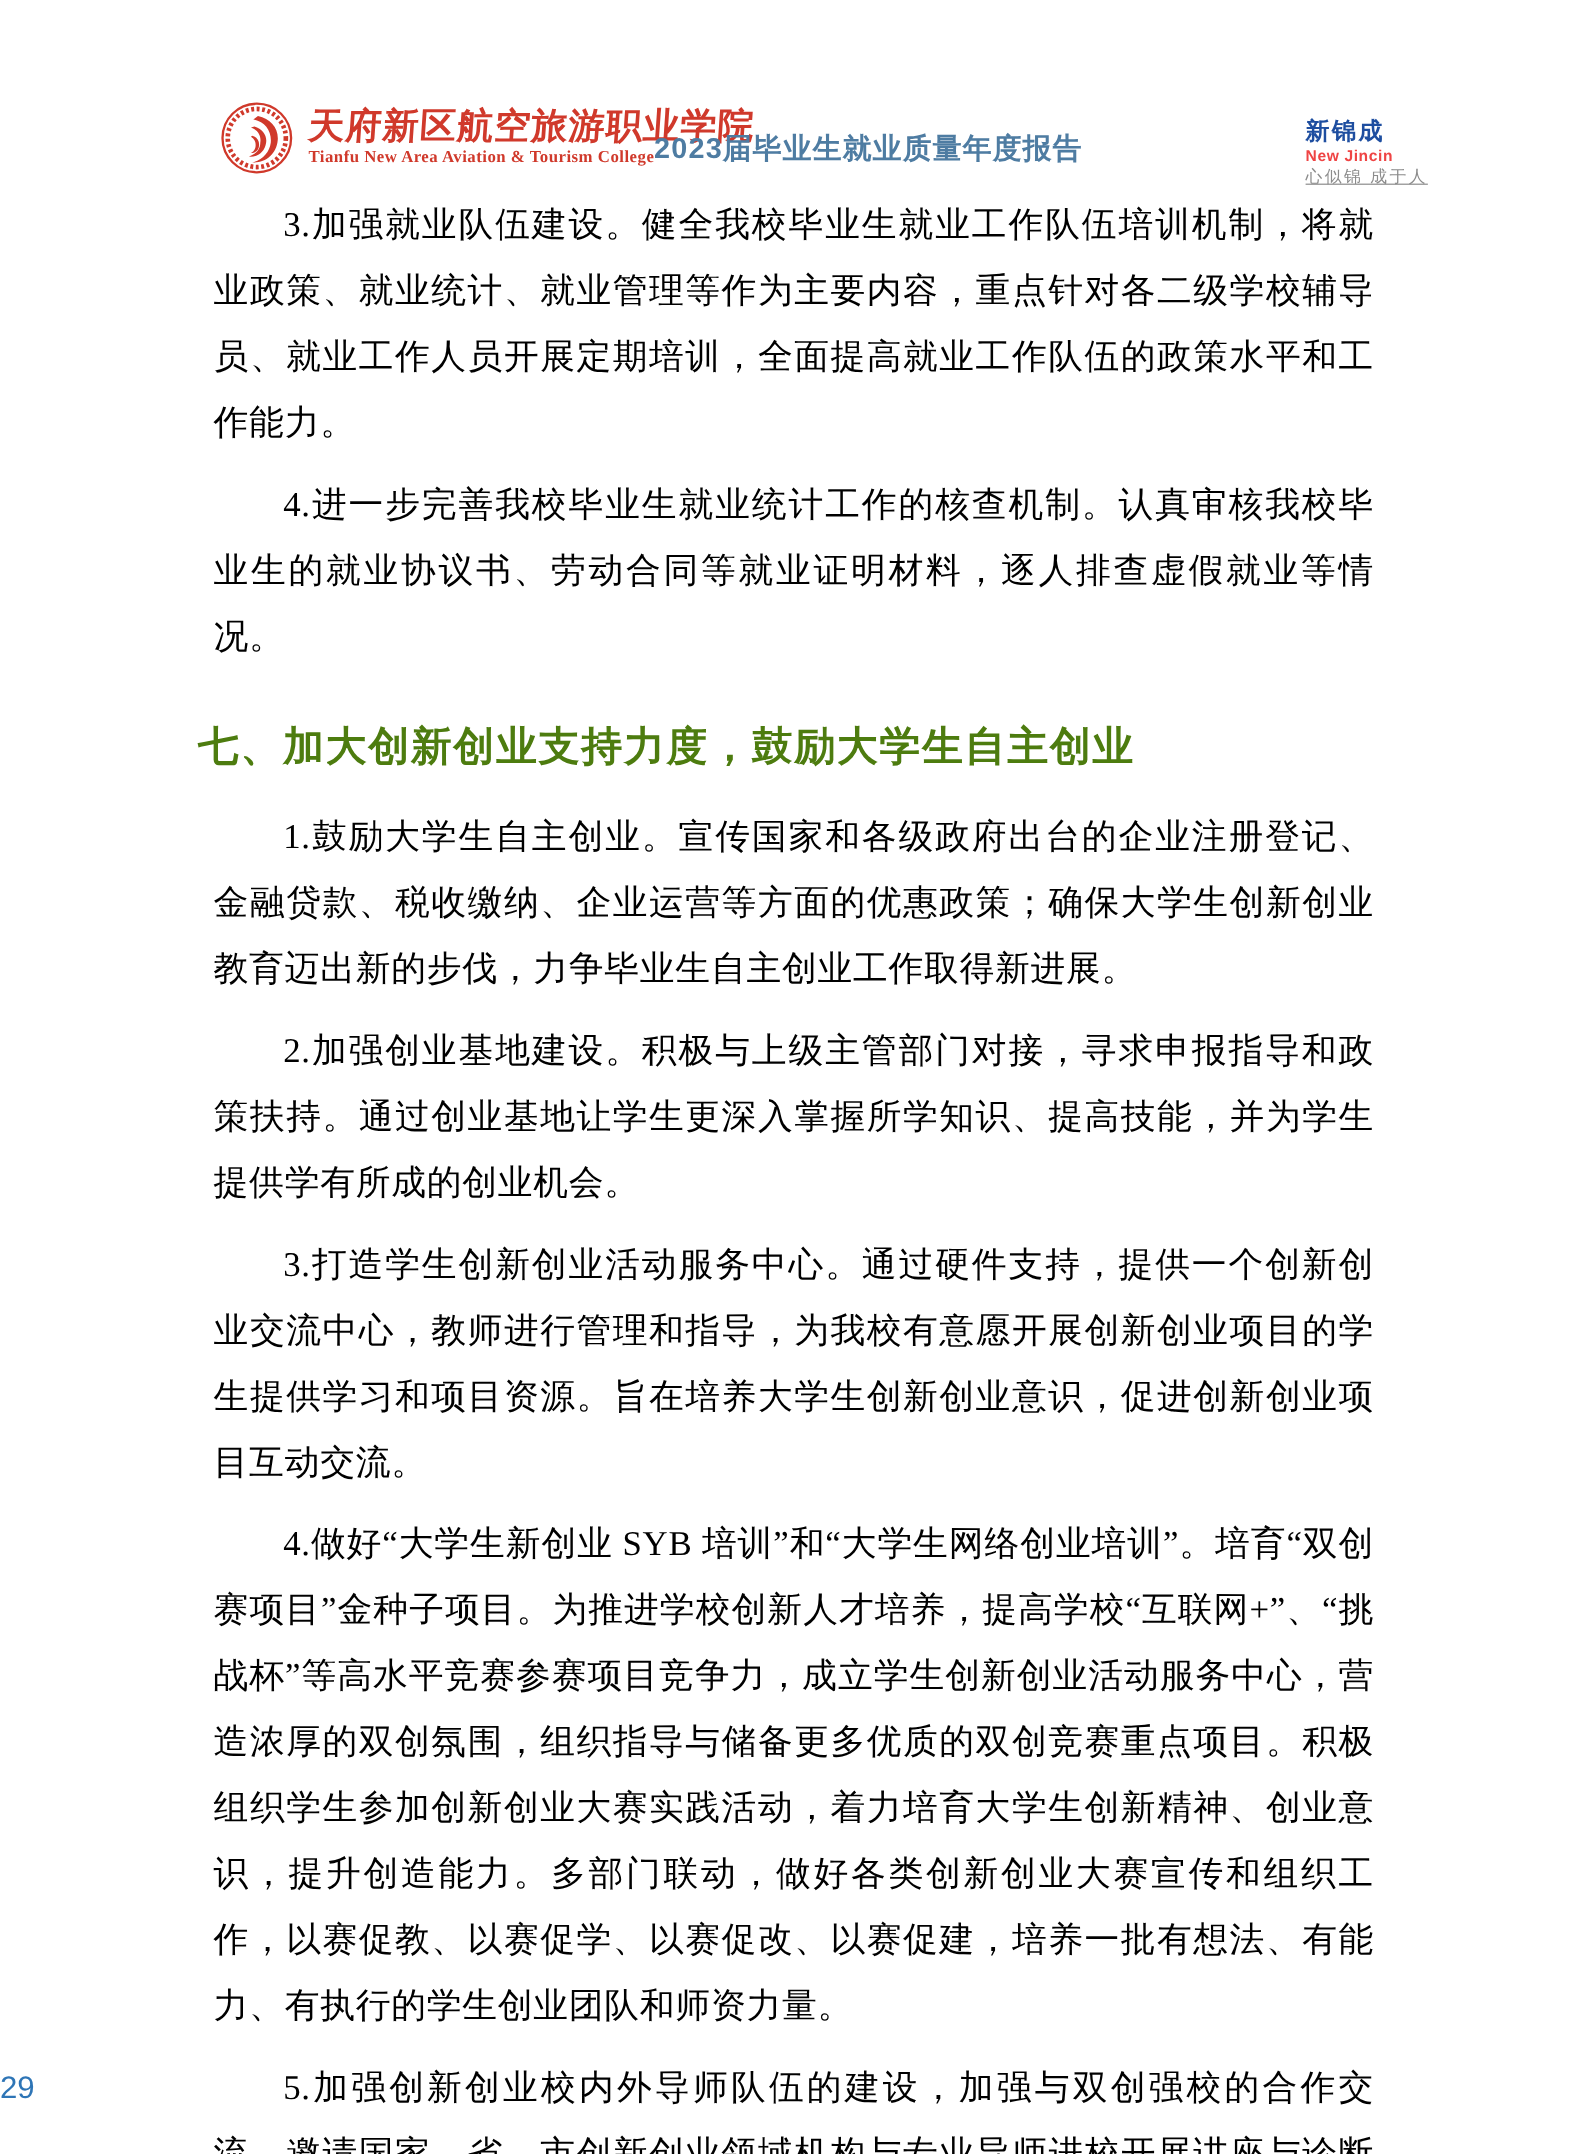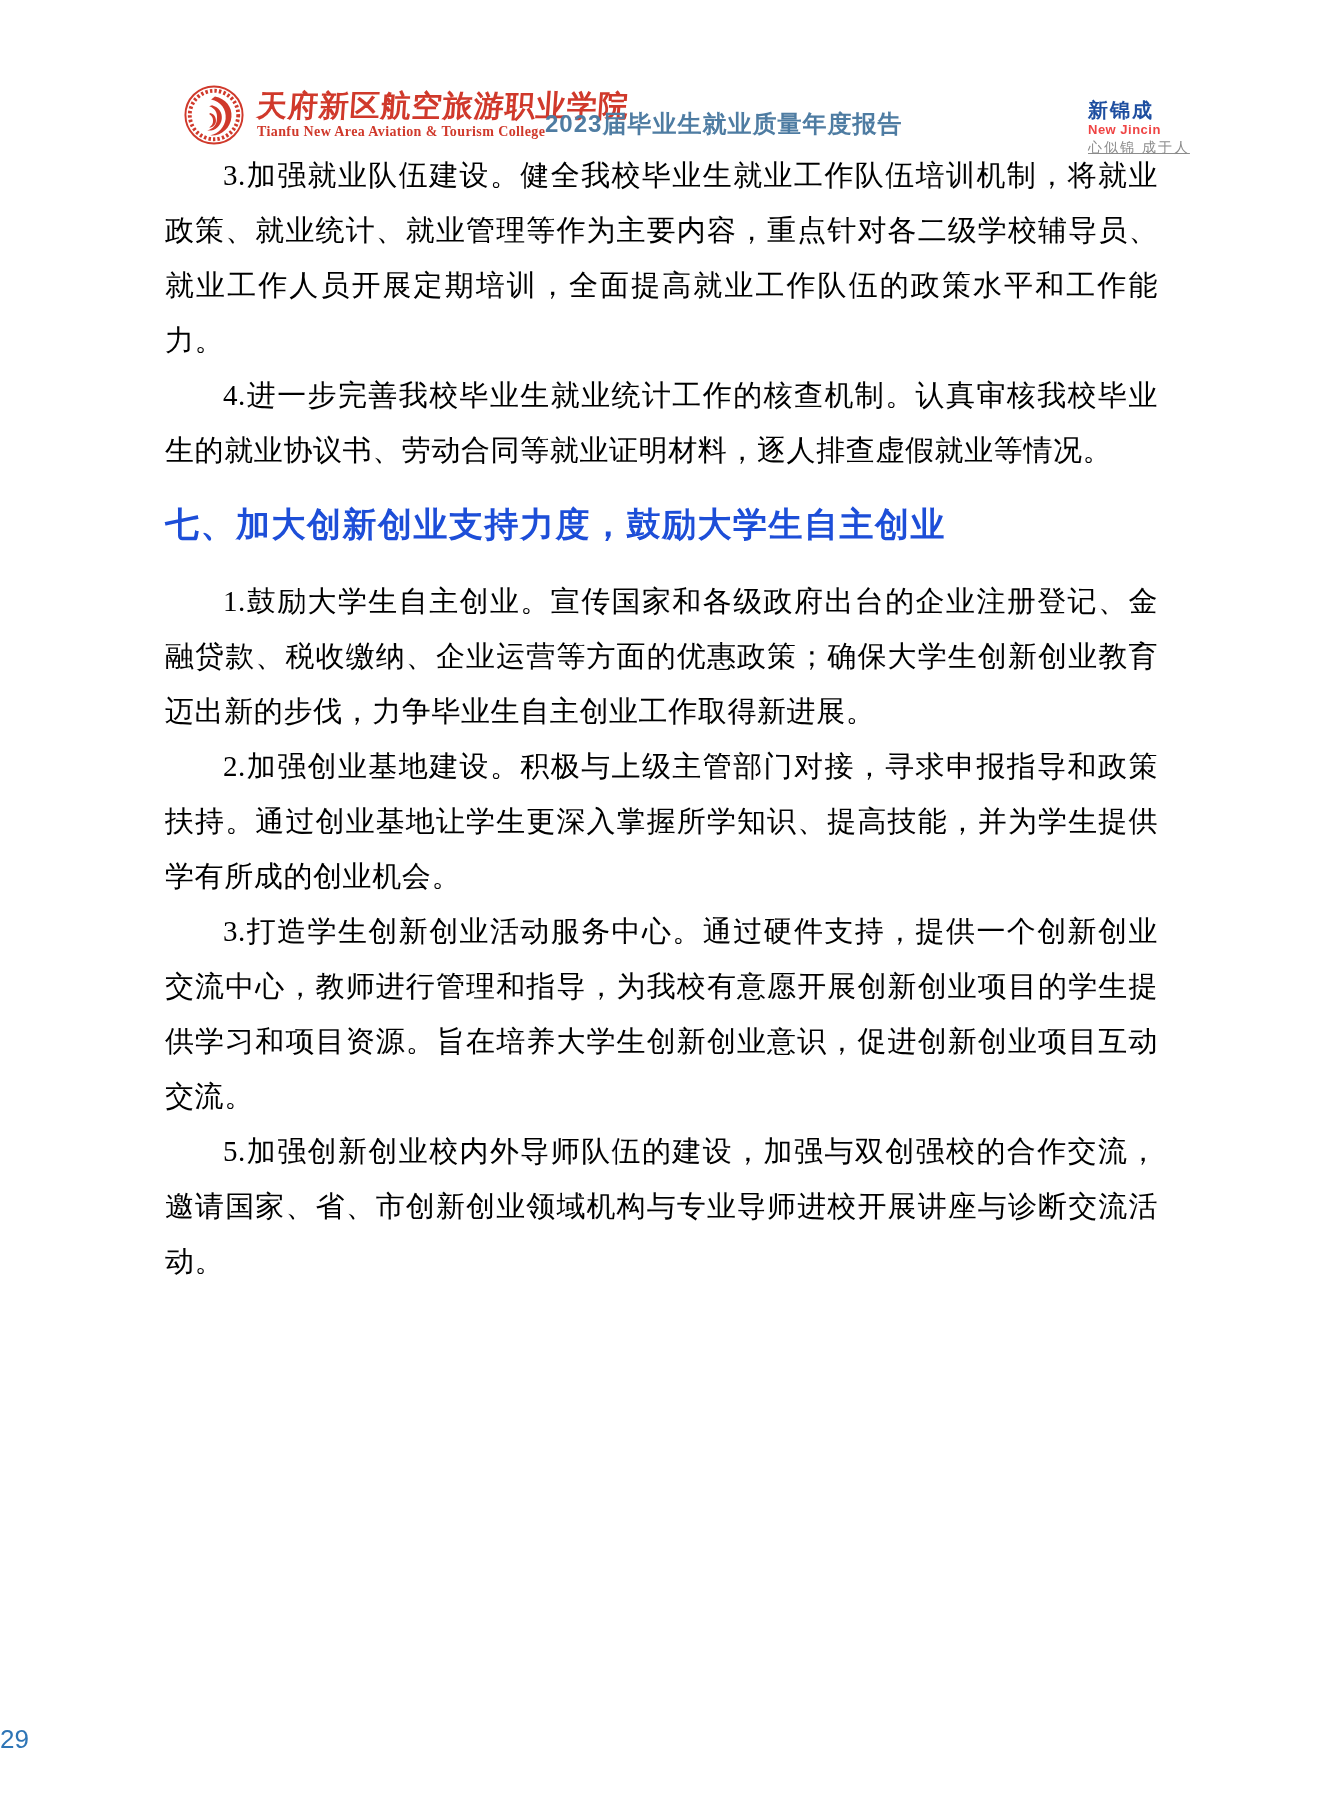--- a/index.html
+++ b/index.html
@@ -34,32 +34,32 @@
     font-weight:bold;
   }
   .jincin{position:absolute;left:1088px;top:100px;line-height:1;
     font-family:"Liberation Sans","DejaVu Sans",sans-serif;}
   .jincin-zh{font-size:20px;font-weight:bold;color:#1e4ea0;letter-spacing:2px;}
   .jincin-en{font-size:13px;font-weight:bold;color:#ef4444;margin-top:3px;letter-spacing:0.5px;}
   .jincin-tag{font-size:14px;color:#8c8c8c;margin-top:4px;letter-spacing:2px;text-decoration:underline;}
   
   main{padding:0 165px;}
   main p{
-    margin:0;
+    margin:13px;
     font-size:29px;
     line-height:55px;
     letter-spacing:0.6px;
     text-align:justify;
     text-indent:2em;
   }
   .section-heading{
-    margin:24px 0 26px 0;
+    margin:40px 0 26px 0;
     font-size:34px;
     font-weight:bold;
-    color:#1d4ed8;
+    color:#4d7c0f;
     letter-spacing:1.5px;
     font-family:Liberation Mono, monospace;
   }
   
   .ftr{
     position:absolute;left:0;right:0;top:1724px;
     text-align:left;
     font-size:26px;color:#2e75b6;
     font-family:"Liberation Sans","DejaVu Sans",sans-serif;
   }
@@ -93,20 +93,21 @@
 
   <main>
     <p>3.加强就业队伍建设。健全我校毕业生就业工作队伍培训机制，将就业政策、就业统计、就业管理等作为主要内容，重点针对各二级学校辅导员、就业工作人员开展定期培训，全面提高就业工作队伍的政策水平和工作能力。</p>
     <p>4.进一步完善我校毕业生就业统计工作的核查机制。认真审核我校毕业生的就业协议书、劳动合同等就业证明材料，逐人排查虚假就业等情况。</p>
 
     <h1 class="section-heading">七、加大创新创业支持力度，鼓励大学生自主创业</h1>
 
     <p>1.鼓励大学生自主创业。宣传国家和各级政府出台的企业注册登记、金融贷款、税收缴纳、企业运营等方面的优惠政策；确保大学生创新创业教育迈出新的步伐，力争毕业生自主创业工作取得新进展。</p>
     <p>2.加强创业基地建设。积极与上级主管部门对接，寻求申报指导和政策扶持。通过创业基地让学生更深入掌握所学知识、提高技能，并为学生提供学有所成的创业机会。</p>
     <p>3.打造学生创新创业活动服务中心。通过硬件支持，提供一个创新创业交流中心，教师进行管理和指导，为我校有意愿开展创新创业项目的学生提供学习和项目资源。旨在培养大学生创新创业意识，促进创新创业项目互动交流。</p>
+    <p>4.做好“大学生新创业 SYB 培训”和“大学生网络创业培训”。培育“双创赛项目”金种子项目。为推进学校创新人才培养，提高学校“互联网+”、“挑战杯”等高水平竞赛参赛项目竞争力，成立学生创新创业活动服务中心，营造浓厚的双创氛围，组织指导与储备更多优质的双创竞赛重点项目。积极组织学生参加创新创业大赛实践活动，着力培育大学生创新精神、创业意识，提升创造能力。多部门联动，做好各类创新创业大赛宣传和组织工作，以赛促教、以赛促学、以赛促改、以赛促建，培养一批有想法、有能力、有执行的学生创业团队和师资力量。</p>
     <p>5.加强创新创业校内外导师队伍的建设，加强与双创强校的合作交流，邀请国家、省、市创新创业领域机构与专业导师进校开展讲座与诊断交流活动。</p>
   </main>
 
   <div class="ftr">
     <span>29</span>
   </div>
 
 </div>
 
 </body></html>

